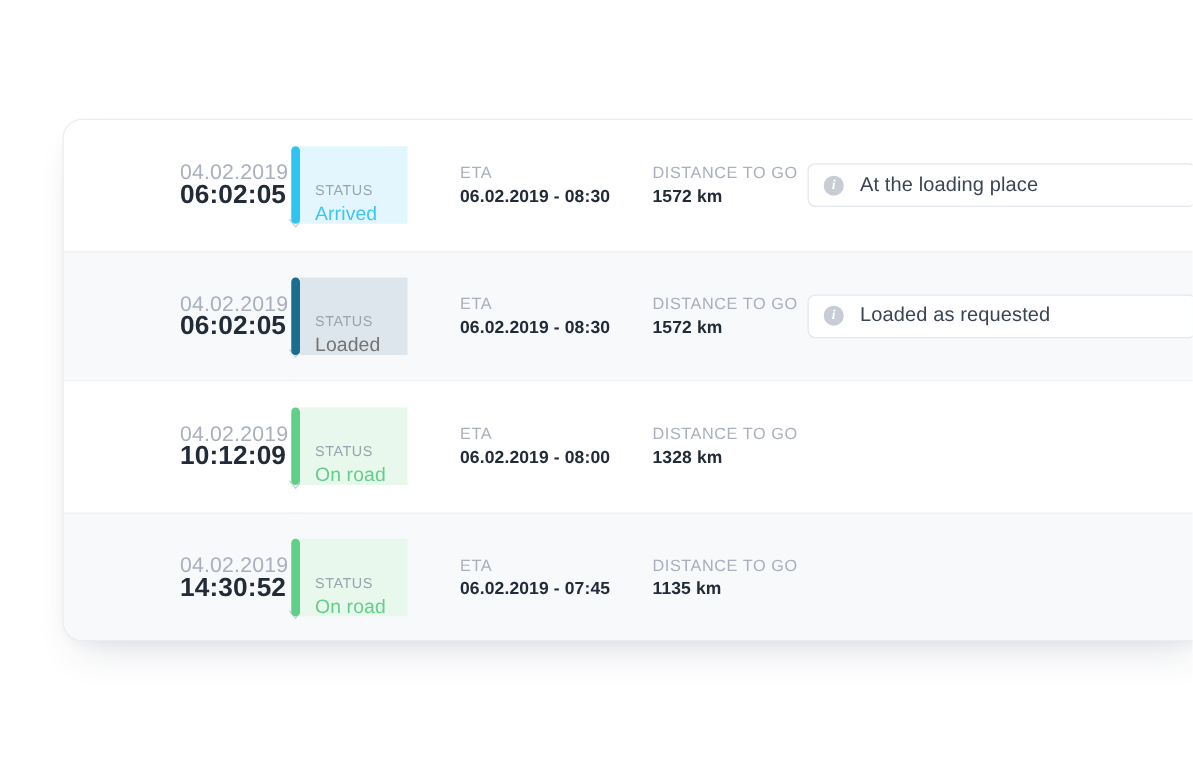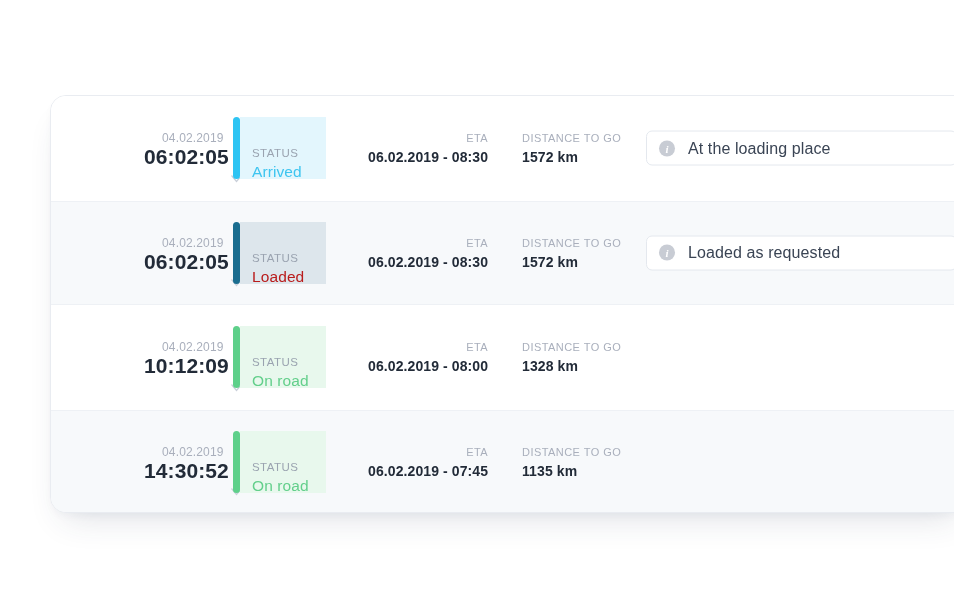--- a/index.html
+++ b/index.html
@@ -74,26 +74,25 @@
   
   .col-datetime {
     position: absolute;
     left: 93px;
     top: 50%;
     transform: translateY(-50%);
     width: 86px;
     text-align: left;
   }
   .date-label {
-    font-size: 12px;
+    font-size: 17px;
     color: #a9afbc;
     letter-spacing: 0.15px;
     line-height: 17px;
     white-space: nowrap;
-    margin-left: 18px;
   }
   .time-value {
     font-size: 21px;
     font-weight: bold;
     color: #222b38;
     letter-spacing: 0.1px;
     line-height: 20px;
     white-space: nowrap;
   }
 
@@ -141,27 +140,26 @@
   
   .col-field {
     position: absolute;
     top: 50%;
     transform: translateY(-50%);
   }
   .col-eta { left: 317px; }
   .col-distance { left: 471px; }
 
   .field-label {
-    font-size: 11px;
+    font-size: 13px;
     color: #a9afbc;
     letter-spacing: 0.45px;
     line-height: 17px;
     text-transform: uppercase;
     white-space: nowrap;
-    text-align: right;
   }
   .field-value {
     font-size: 14px;
     font-weight: bold;
     color: #222b38;
     letter-spacing: 0.1px;
     line-height: 20px;
     white-space: nowrap;
   }
 
@@ -241,21 +239,21 @@
         <div class="status-row alt">
           <div class="row-inner">
             <div class="col-datetime">
               <div class="date-label">04.02.2019</div>
               <div class="time-value">06:02:05</div>
             </div>
             <div class="status-badge">
               <div class="status-bar" style="background: rgb(26, 109, 143);"></div>
               <div class="status-fill" style="background: rgb(221, 230, 236);">
                 <div class="status-caption">STATUS</div>
-                <div class="status-text" style="color: #b91c1c;">Loaded</div>
+                <div class="status-text" style="color: #737373;">Loaded</div>
               </div>
             </div>
             <div class="col-field col-eta">
               <div class="field-label">ETA</div>
               <div class="field-value">06.02.2019 - 08:30</div>
             </div>
             <div class="col-field col-distance">
               <div class="field-label">DISTANCE TO GO</div>
               <div class="field-value">1572 km</div>
             </div>

